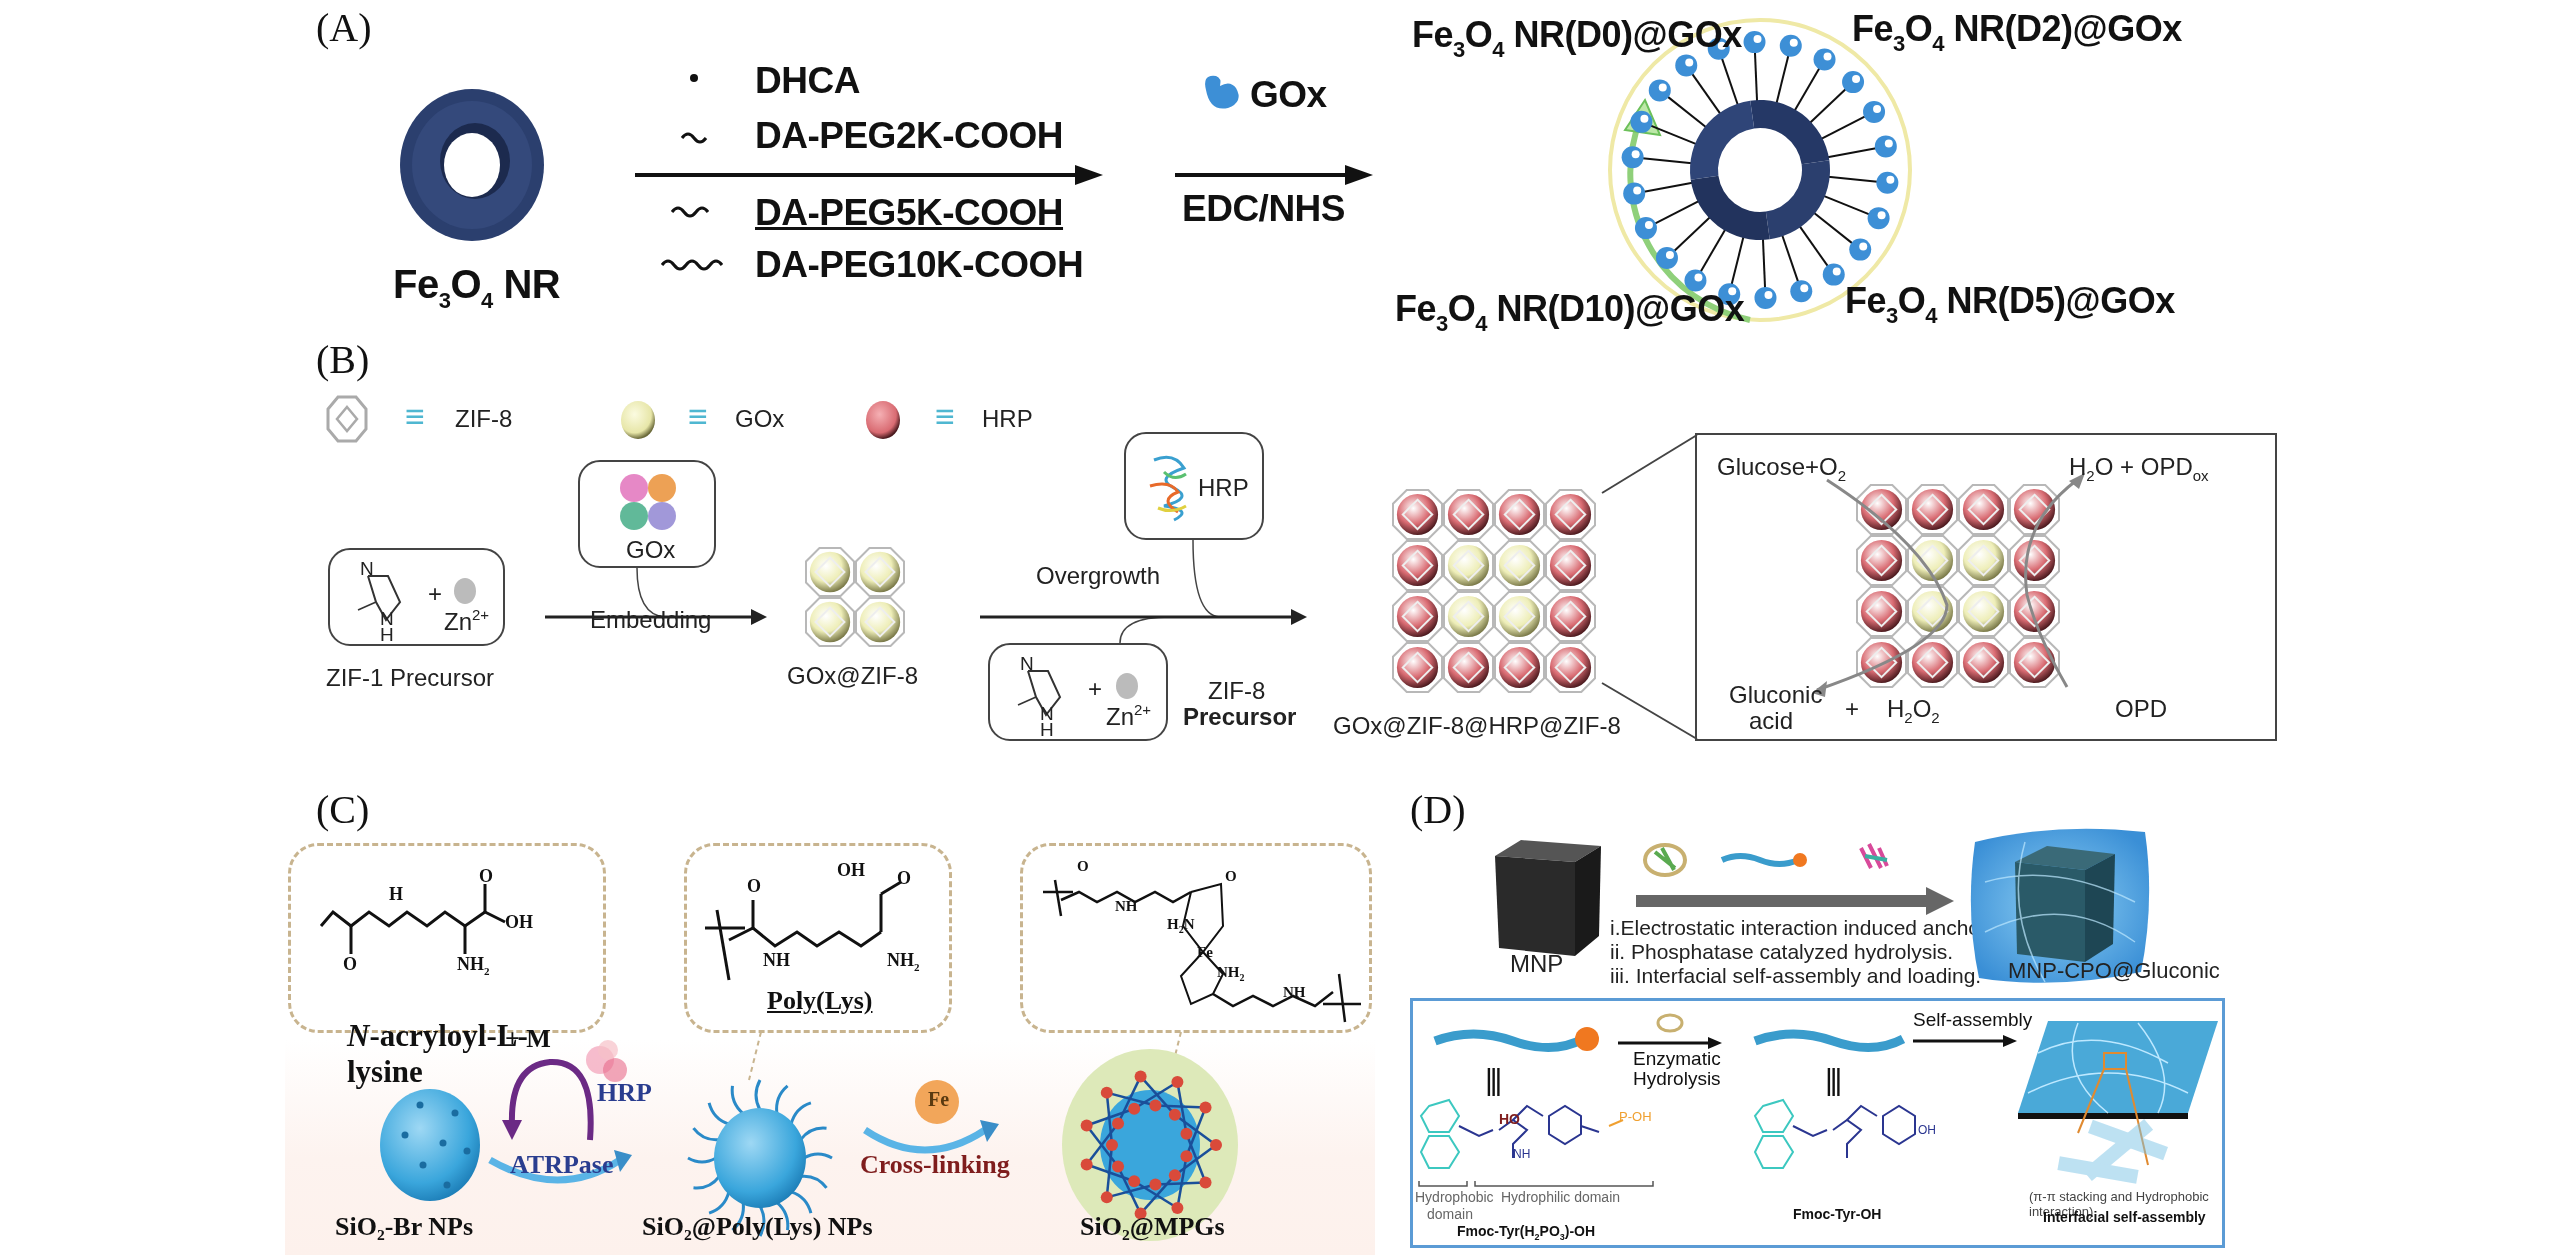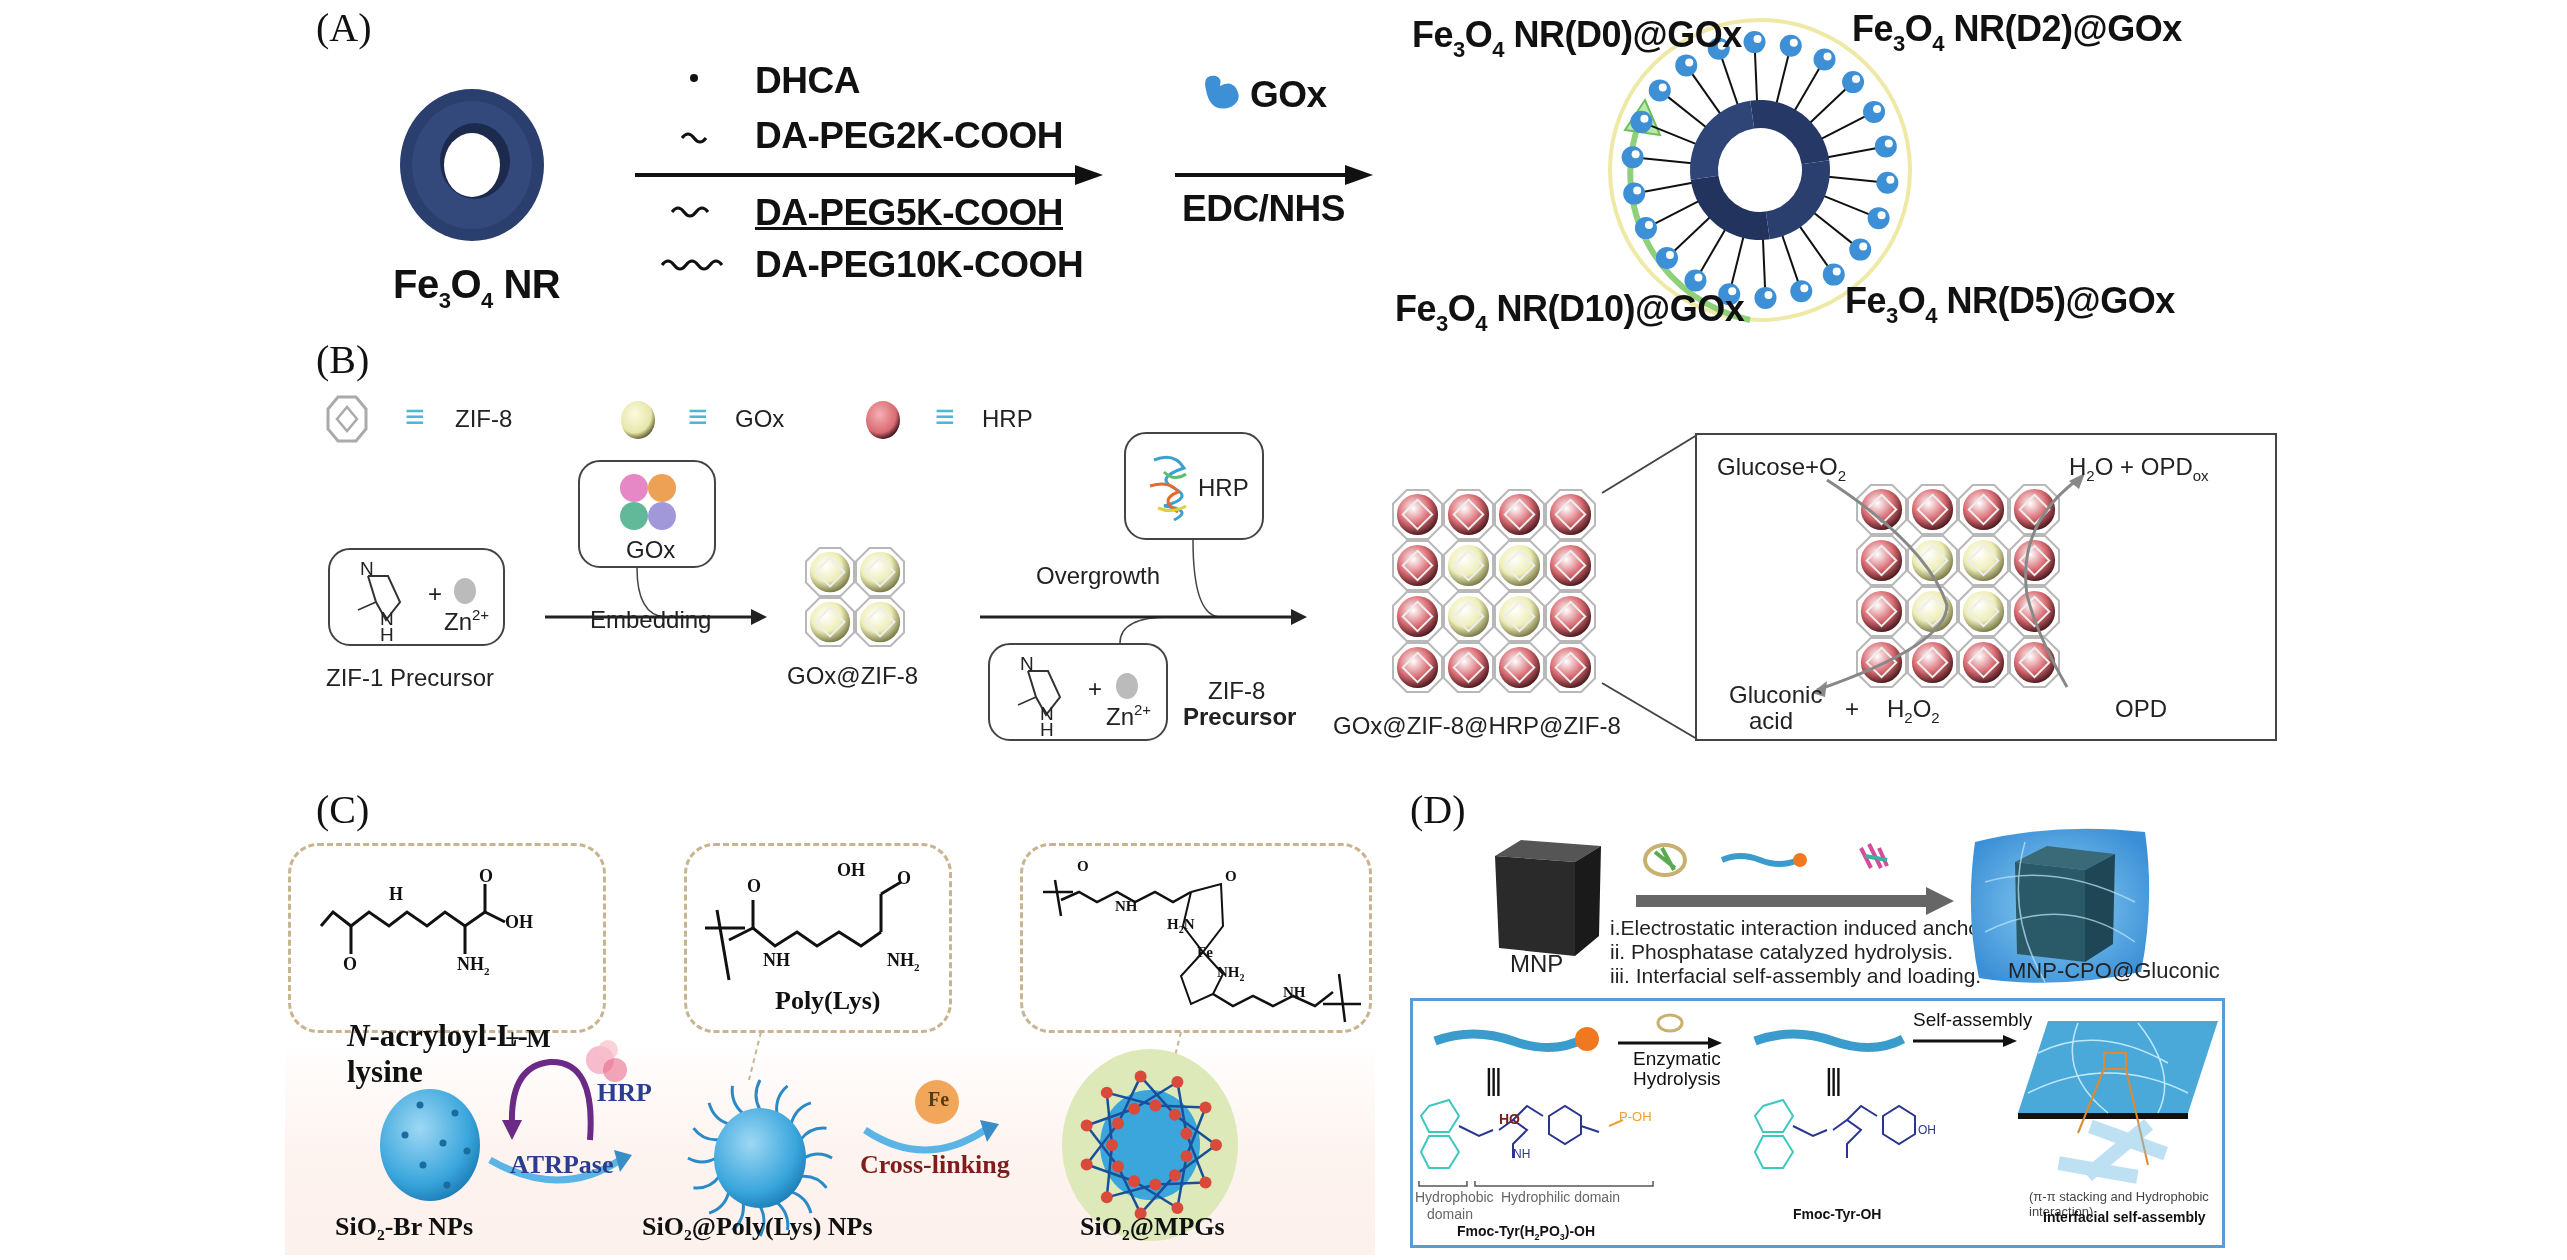--- a/index.html
+++ b/index.html
@@ -519,21 +519,21 @@
       <polyline points="24,70 48,58 70,76 92,62 112,76 134,62 156,76 176,62" fill="none" stroke="#111" stroke-width="3"></polyline>
       <line x1="48" y1="58" x2="48" y2="30" stroke="#111" stroke-width="3"></line>
       <line x1="176" y1="62" x2="176" y2="24" stroke="#111" stroke-width="3"></line>
       <line x1="176" y1="24" x2="196" y2="12" stroke="#111" stroke-width="3"></line>
     </svg>
     <div class="abs serifb" style="left:60px;top:30px;font-size:18px;">O</div>
     <div class="abs serifb" style="left:150px;top:14px;font-size:18px;">OH</div>
     <div class="abs serifb" style="left:210px;top:22px;font-size:18px;">O</div>
     <div class="abs serifb" style="left:76px;top:104px;font-size:18px;">NH</div>
     <div class="abs serifb" style="left:200px;top:104px;font-size:18px;"><span>NH</span><sub style="font-size:11px;">2</sub></div>
-    <div class="abs serifb" style="left:88px;top:140px;font-size:26px;">Poly(Lys)</div>
+    <div class="abs serifb" style="left:80px;top:140px;font-size:26px;text-decoration:underline;">Poly(Lys)</div>
   </div>
 
   <div class="abs dash" style="left:1020px;top:843px;width:352px;height:190px;">
     <svg class="abs" style="left:20px;top:18px;" width="320" height="160">
       <line x1="12" y1="16" x2="18" y2="52" stroke="#111" stroke-width="2.5"></line>
       <line x1="0" y1="28" x2="30" y2="28" stroke="#111" stroke-width="2.5"></line>
       <polyline points="18,36 36,28 54,38 74,28 92,38 112,28 130,38 148,28" fill="none" stroke="#111" stroke-width="2.5"></polyline>
       <polyline points="148,28 178,20 180,62 160,88 140,62 148,28" fill="none" stroke="#111" stroke-width="2"></polyline>
       <polyline points="160,88 138,112 148,140 170,130 180,110 160,88" fill="none" stroke="#111" stroke-width="2"></polyline>
       <polyline points="170,130 190,142 210,132 230,142 250,132 272,142 290,128" fill="none" stroke="#111" stroke-width="2.5"></polyline>

